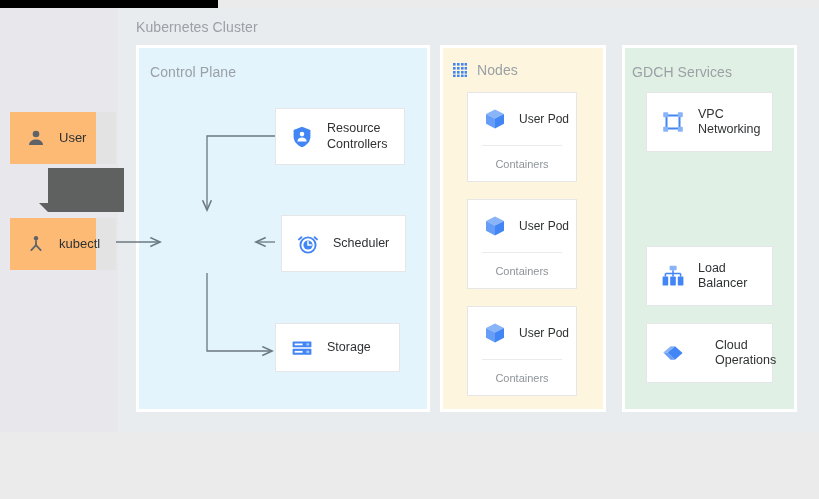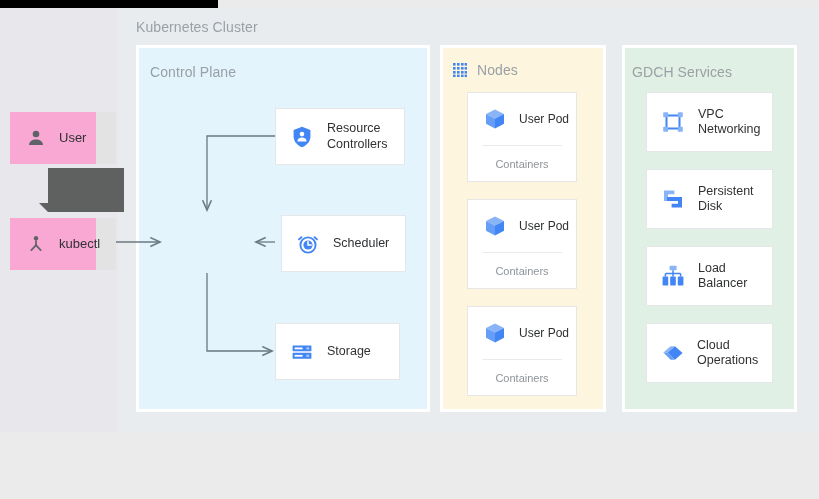--- a/index.html
+++ b/index.html
@@ -63,21 +63,21 @@
     color: #2f3133;
     line-height: 1.22;
     white-space: pre-line;
   }
 
   .icon { flex: 0 0 auto; display: block; }
 
   
   .actor {
     position: absolute;
-    background: #f9a8d4;
+    background: #fdba74;
     box-sizing: border-box;
     display: flex;
     align-items: center;
     padding-left: 16px;
     gap: 13px;
   }
   .actor .card-label { font-size: 13px; color: #2f3133; }
 
   .actor-shadow {
     position: absolute;
@@ -259,21 +259,21 @@
         <circle cx="12" cy="13" r="7.6"></circle>
         <circle cx="12" cy="13" r="4.6" fill="#4285f4" stroke="none"></circle>
         <path d="M12 9.4 V13 H15.2" stroke="#ffffff" stroke-width="1.5" stroke-linecap="round"></path>
         <path d="M5.4 5.2 L3 7.4" stroke-linecap="round"></path>
         <path d="M18.6 5.2 L21 7.4" stroke-linecap="round"></path>
       </svg>
     </span>
     <span class="card-label">Scheduler</span>
   </div>
 
-  <div class="card" style="left:275px; top:323px; width:125px; height:57px; padding-left:14px; gap:13px;">
+  <div class="card" style="left:275px; top:323px; width:125px; height:49px; padding-left:14px; gap:13px;">
     <span class="icon">
       <svg width="24" height="24" viewBox="0 0 24 24">
         <rect x="2.6" y="5.4" width="18.8" height="5.9" rx="0.6" fill="#4285f4"></rect>
         <rect x="2.6" y="12.8" width="18.8" height="5.9" rx="0.6" fill="#4285f4"></rect>
         <rect x="4.6" y="7.5" width="8" height="1.8" fill="#ffffff"></rect>
         <rect x="16.4" y="7.3" width="2.8" height="2.2" fill="#a8c7fa"></rect>
         <rect x="4.6" y="14.9" width="8" height="1.8" fill="#ffffff"></rect>
         <rect x="16.4" y="14.7" width="2.8" height="2.2" fill="#a8c7fa"></rect>
       </svg>
     </span>
@@ -334,46 +334,36 @@
           <rect x="16.8" y="2.2" width="5" height="5" rx="0.7"></rect>
           <rect x="2.2" y="16.8" width="5" height="5" rx="0.7"></rect>
           <rect x="16.8" y="16.8" width="5" height="5" rx="0.7"></rect>
         </g>
       </svg>
     </span>
     <span class="card-label">VPC
 Networking</span>
   </div>
 
-  <div class="card" style="left:646px; top:169px; width:127px; height:60px; padding-left:14px; gap:13px;">
-    <span class="icon">
-      <svg width="24" height="24" viewBox="0 0 24 24">
-        <path d="M3 3.4 h10.4 v3.9 H7 v2.7 h11 v3.9 H3z" fill="#8ab4f8"></path>
-        <path d="M21 20.6 H10.6 v-3.9 H17 v-2.7 H6 v-3.9 h15z" fill="#4285f4"></path>
-      </svg>
-    </span>
-    <span class="card-label">Persistent
-Disk</span>
-  </div>
 
   <div class="card" style="left:646px; top:246px; width:127px; height:60px; padding-left:14px; gap:13px;">
     <span class="icon">
       <svg width="24" height="24" viewBox="0 0 24 24">
         <rect x="8.6" y="1.8" width="7" height="4.4" rx="0.6" fill="#8ab4f8"></rect>
         <path d="M12 6.2 V9.4 M4.4 9.4 H19.6 M4.4 9.4 V12.4 M12 9.4 V12.4 M19.6 9.4 V12.4" stroke="#4285f4" stroke-width="1.5" fill="none"></path>
         <rect x="1.6" y="12.4" width="5.6" height="9" rx="0.6" fill="#4285f4"></rect>
         <rect x="9.2" y="12.4" width="5.6" height="9" rx="0.6" fill="#4285f4"></rect>
         <rect x="16.8" y="12.4" width="5.6" height="9" rx="0.6" fill="#4285f4"></rect>
       </svg>
     </span>
     <span class="card-label">Load
 Balancer</span>
   </div>
 
-  <div class="card" style="left:646px; top:323px; width:127px; height:60px; padding-left:14px; gap:12px;">
+  <div class="card" style="left:646px; top:323px; width:127px; height:60px; padding-left:14px; gap:30px;">
     <span class="icon">
       <svg width="24" height="24" viewBox="0 0 24 24">
         <path d="M2.4 11.4 L9.6 5.2 L14 5.2 L6.8 11.4z" fill="#8ab4f8"></path>
         <path d="M2.4 11.4 L6.8 11.4 L14 18.8 L9.6 18.8z" fill="#669df6"></path>
         <path d="M14 5.2 L21.6 12 L14 18.8 L6.8 11.4z" fill="#4285f4"></path>
       </svg>
     </span>
     <span class="card-label">Cloud
 Operations</span>
   </div>

